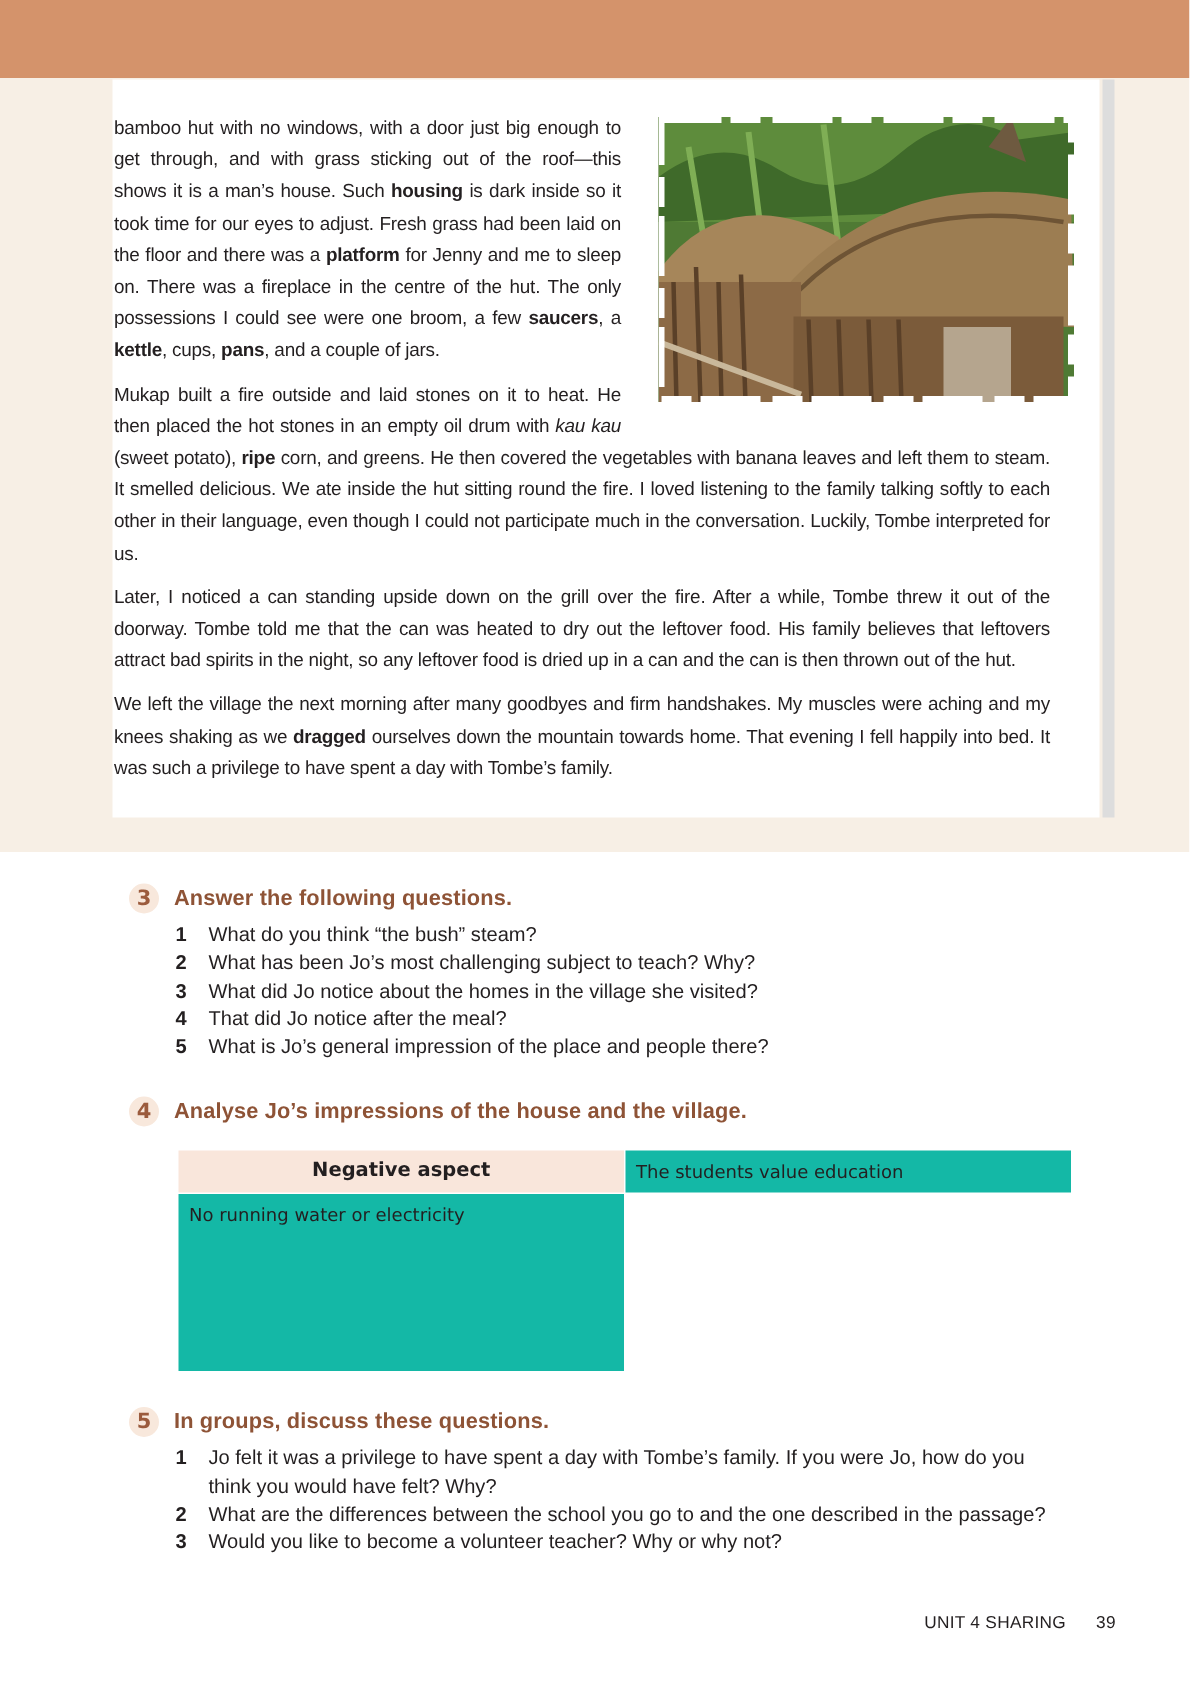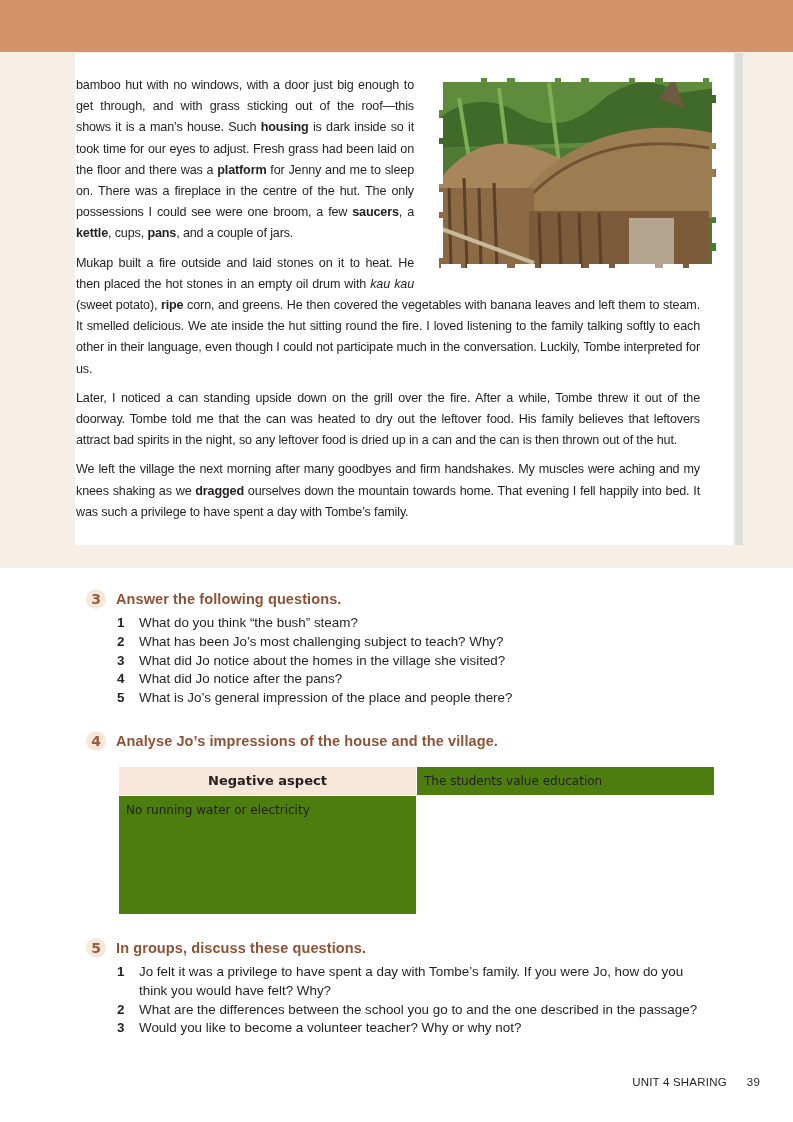--- a/index.html
+++ b/index.html
@@ -61,30 +61,30 @@
     display: flex; font-size: 13.4px; line-height: 18.8px; color: #231f20;
   }
   .q-list .qn { width: 22px; font-weight: bold; flex: none; }
   .q-list .qt { width: 560px; }
 
   .table {
     position: absolute; left: 119px; top: 767px; width: 595px; height: 148px;
     display: grid; grid-template-columns: 297px 297px; grid-template-rows: 28px 118px;
     column-gap: 1px; row-gap: 1px; background: #ffffff;
   }
-  .cell { background: #4d7c0f; font-family: "DejaVu Sans", sans-serif; }
+  .cell { background: #14b8a6; font-family: "DejaVu Sans", sans-serif; }
   .th {
     background: #f9e6db; text-align: center; font-weight: bold;
     font-size: 13px; line-height: 28px; color: #231f20;
   }
   .td { font-size: 12px; padding: 7px 7px; color: #231f20; }
 
   .footer {
     position: absolute; top: 1076px; left: 600px; width: 160px;
-    font-size: 11.5px; display: flex; justify-content: flex-end; gap: 20px;
+    font-size: 11.5px; display: flex; justify-content: center; gap: 20px;
     letter-spacing: 0.2px;
   }
 </style>
 </head>
 <body>
 
 <div class="top-band"></div>
 <div class="reading-band"></div>
 <div class="reading-panel"></div>
 <div class="scrollbar"></div>
@@ -128,21 +128,21 @@
     <li>
         <span class="qn">2</span>
         <span class="qt">What has been Jo’s most challenging subject to teach? Why?</span>
       </li>
     <li>
         <span class="qn">3</span>
         <span class="qt">What did Jo notice about the homes in the village she visited?</span>
       </li>
     <li>
         <span class="qn">4</span>
-        <span class="qt">What did Jo notice after the pans?</span>
+        <span class="qt">That did Jo notice after the meal?</span>
       </li>
     <li>
         <span class="qn">5</span>
         <span class="qt">What is Jo’s general impression of the place and people there?</span>
       </li>
   </ul>
 </div>
 
 <div class="exercise" style="top:730px;">
   <div class="ex-head">

